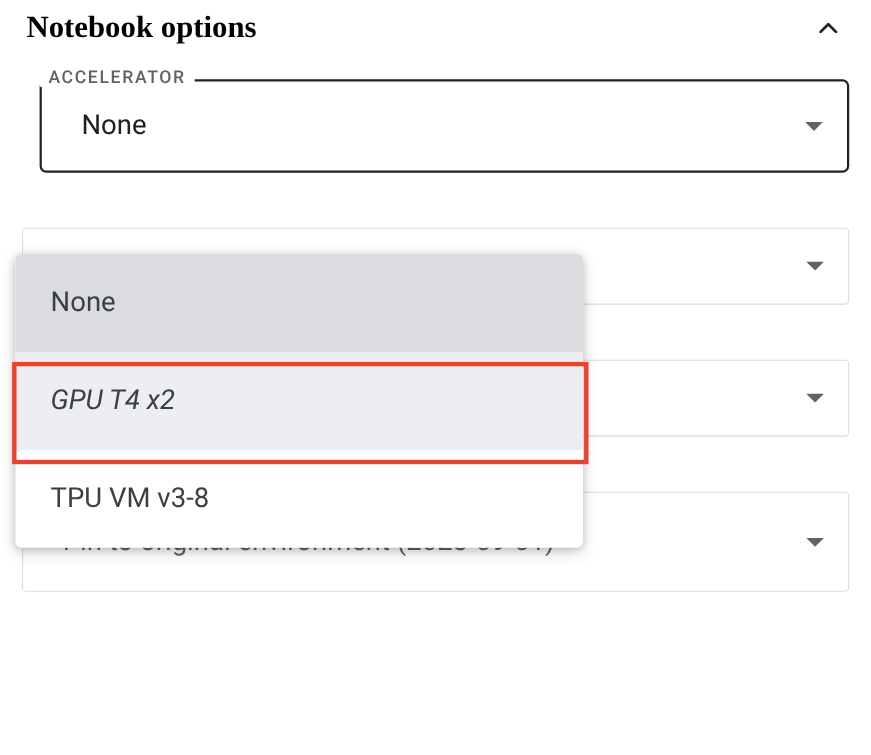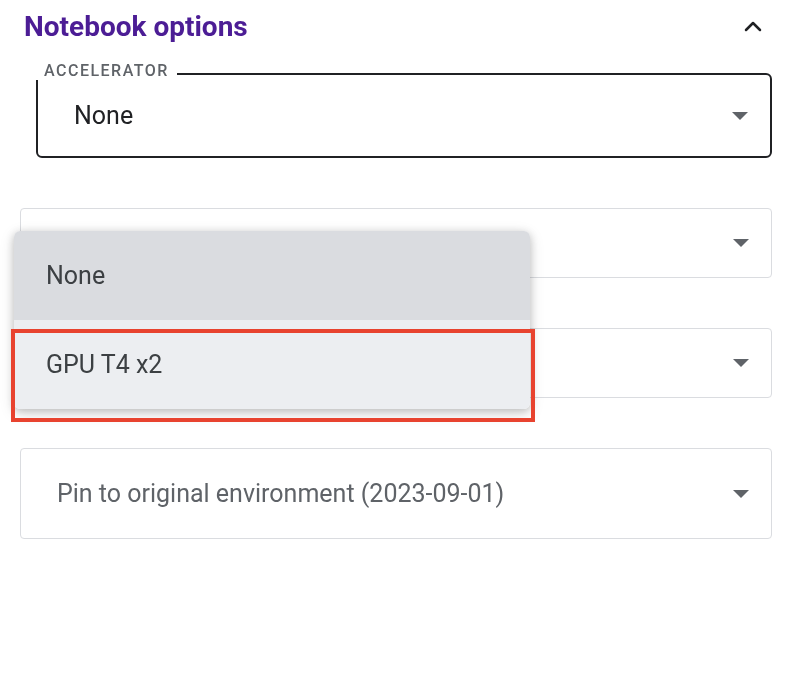--- a/index.html
+++ b/index.html
@@ -17,21 +17,22 @@
     }
     .section-header {
       display: flex;
       justify-content: space-between;
       align-items: center;
       padding: 0 4px 30px 4px;
     }
     .section-title {
       font-size: 28px;
       font-weight: 700;
-      color: #4c1d95;
+      color: #000000;
+      font-family: Liberation Serif, serif;
     }
     .collapse-icon {
       width: 30px;
       height: 30px;
       display: flex;
       align-items: center;
       justify-content: center;
     }
     .collapse-icon svg {
       width: 24px;
@@ -105,20 +106,21 @@
       padding: 30px 32px;
       font-size: 25px;
       color: #3c4043;
       cursor: pointer;
     }
     .dropdown-item.selected {
       background: #dadce0;
     }
     .dropdown-item.hovered {
       background: #eceef1;
+      font-style: italic;
     }
     .highlight-box {
       position: absolute;
       border: 4px solid #e8432f;
       pointer-events: none;
       z-index: 20;
     }
   </style>
 </head>
 <body>
@@ -151,15 +153,16 @@
 </div>
 
 <div class="background-select" style="margin-bottom:0;">
   <div class="select-value">Pin to original environment (2023-09-01)</div>
   <div class="dropdown-arrow"></div>
 </div>
 
 <div class="dropdown-menu">
   <div class="dropdown-item selected">None</div>
   <div class="dropdown-item hovered">GPU T4 x2</div>
+  <div class="dropdown-item">TPU VM v3-8</div>
 </div>
 
 <div class="highlight-box" id="highlight" style="top: 329px; left: 11px; width: 524px; height: 93px;"></div>
 
 </body></html>

